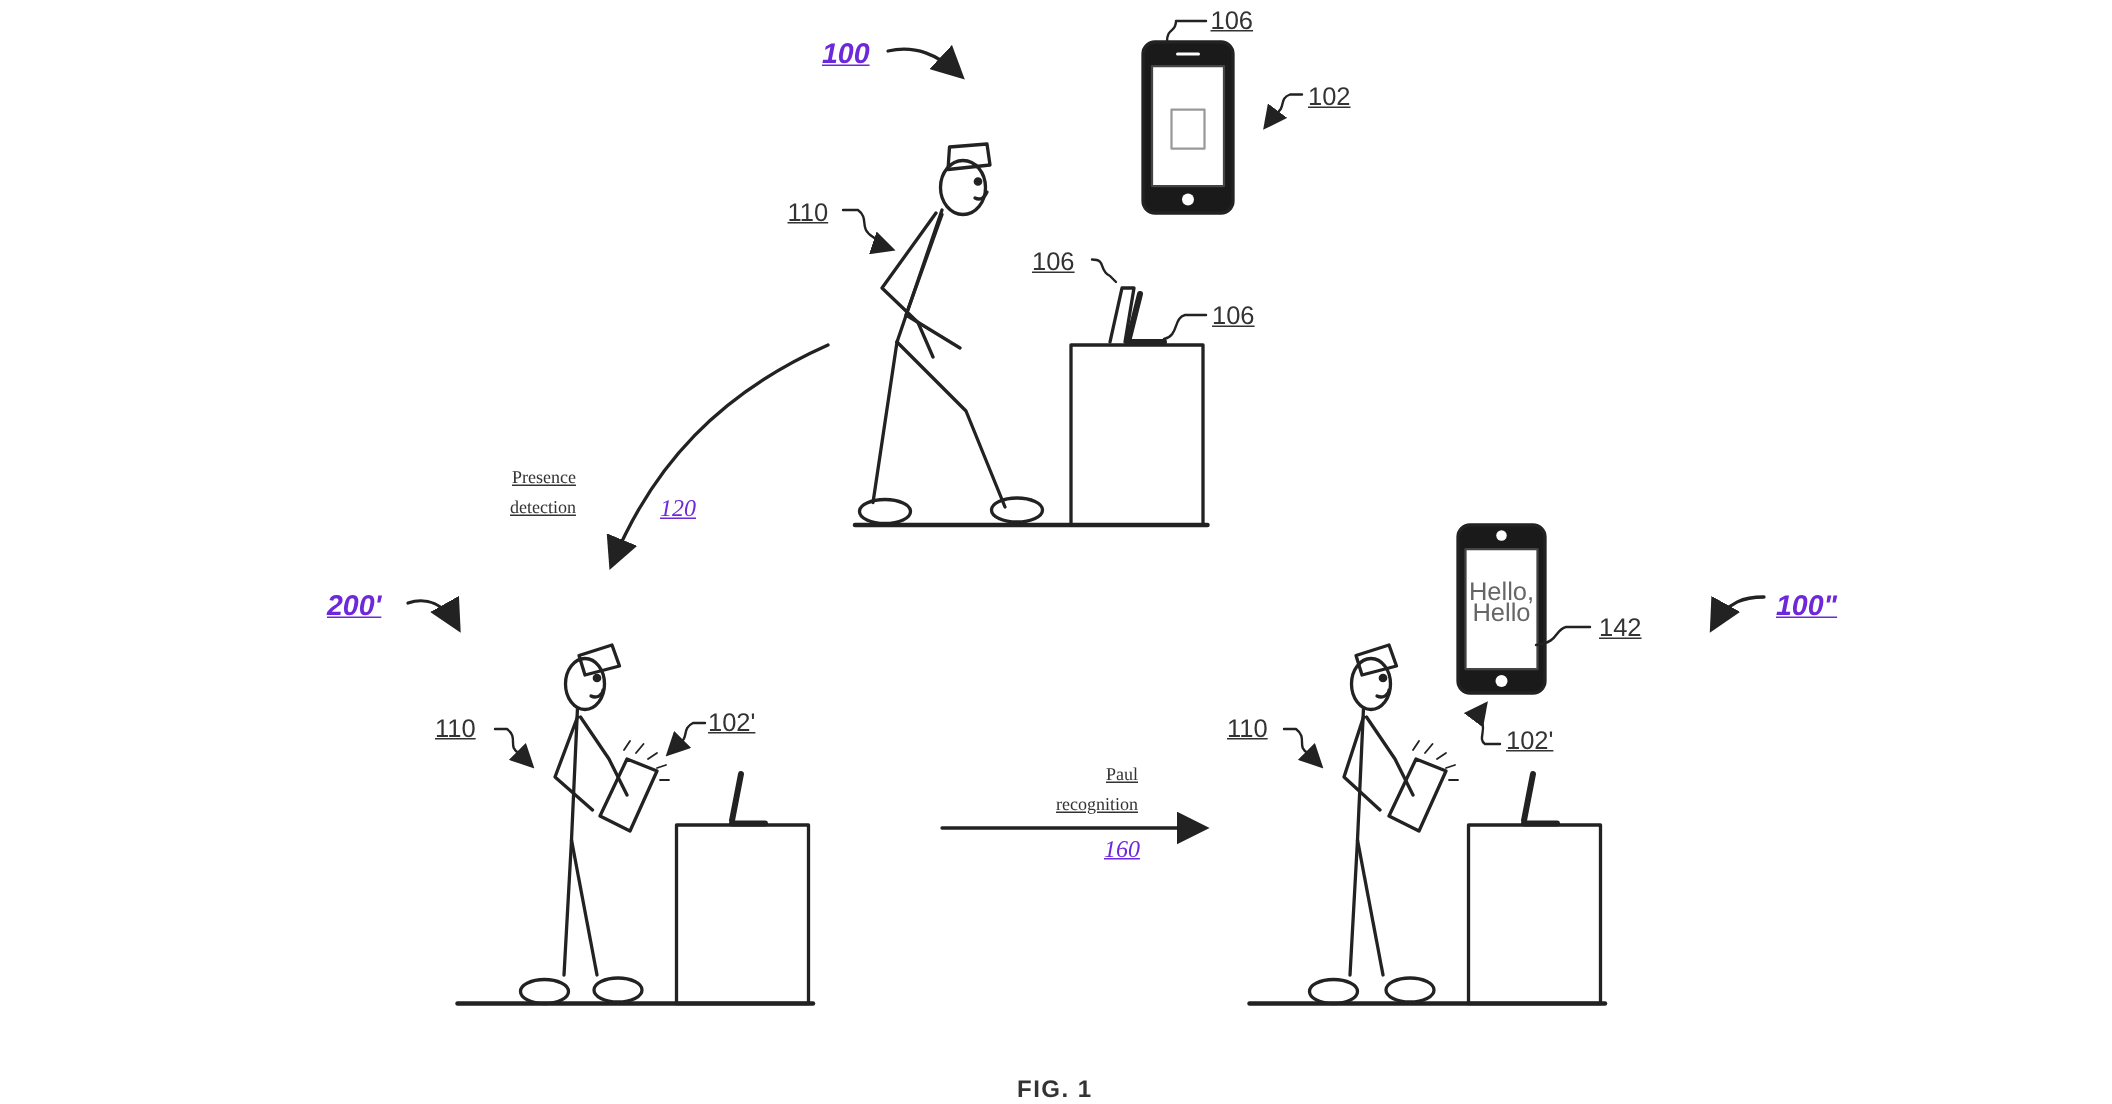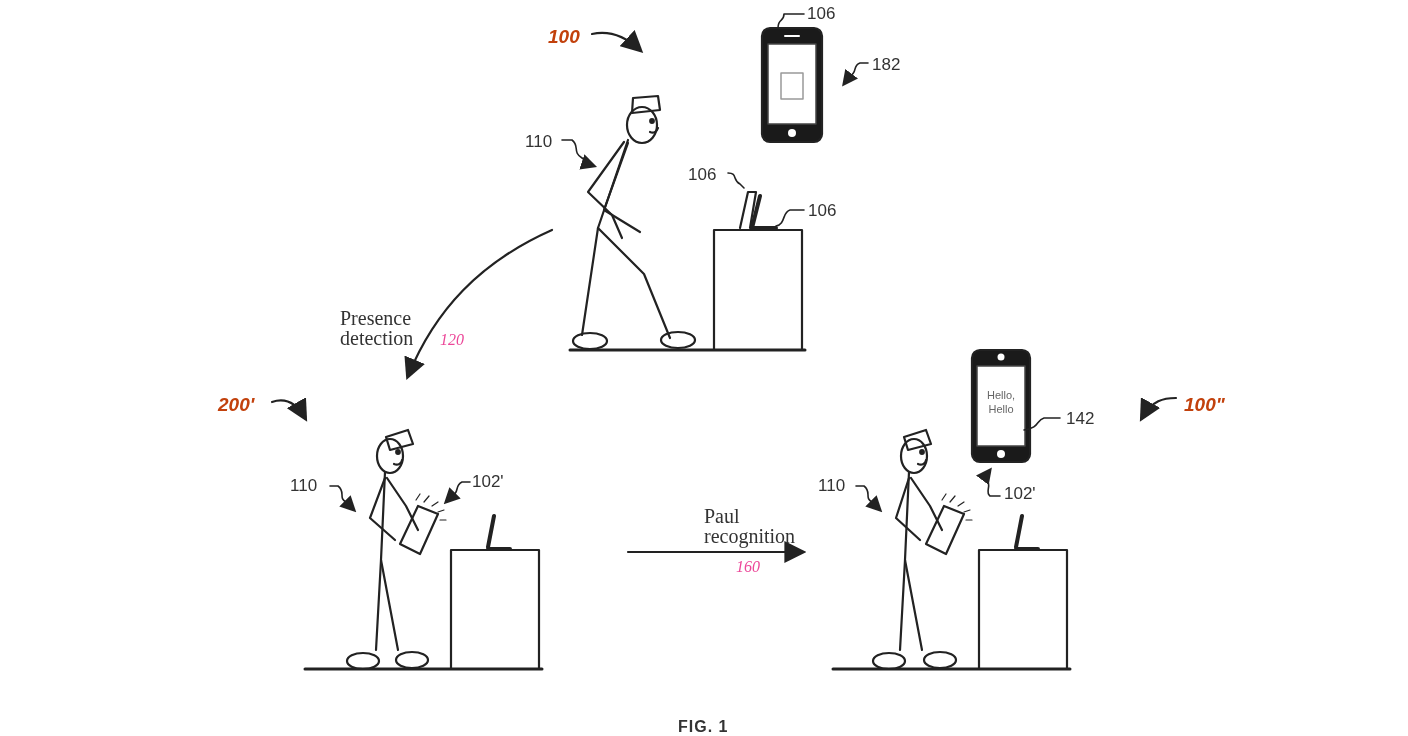--- a/index.html
+++ b/index.html
@@ -1,22 +1,22 @@
 <!DOCTYPE html>
 <html><head>
 <meta charset="utf-8">
 <style>
   html, body { margin:0; padding:0; background:#ffffff; }
   body { width:1408px; height:736px; position:relative; overflow:hidden; font-family:"Liberation Sans", sans-serif; color:#222; }
   svg#fig { position:absolute; left:0; top:0; }
-  .lbl { position:absolute; font-family:"Liberation Sans", sans-serif; font-size:17px; color:#333; white-space:nowrap; }
-  .ref-ital { font-style:italic; font-weight:bold; font-size:19px; color:#c2410c; }
-  .serif { font-family:"Liberation Serif", serif; font-size:20px; color:#333; text-align:left; line-height:20px; }
-  .serif-ital { font-family:"Liberation Serif", serif; font-style:italic; font-size:16px; color:#ec4899; }
-  .screen-text { position:absolute; font-size:11px; color:#666; text-align:center; line-height:14px; }
+  .lbl { position:absolute; font-family:"Liberation Sans", sans-serif; font-size:17px; color:#333; white-space:nowrap;text-decoration:underline; }
+  .ref-ital { font-style:italic; font-weight:bold; font-size:19px; color:#6d28d9; }
+  .serif { font-family:"Liberation Serif", serif; font-size:12px; color:#333; text-align:right; line-height:20px; }
+  .serif-ital { font-family:"Liberation Serif", serif; font-style:italic; font-size:16px; color:#6d28d9; }
+  .screen-text { position:absolute; font-size:17px; color:#666; text-align:center; line-height:14px; }
   .caption { position:absolute; font-weight:bold; font-size:16px; color:#333; letter-spacing:1px; }
 </style>
 </head>
 <body>
 
 <svg id="fig" width="1408" height="736" viewBox="0 0 1408 736" xmlns="http://www.w3.org/2000/svg">
   <defs>
     <marker id="ah" markerWidth="10" markerHeight="10" refX="8" refY="5" orient="auto">
       <path d="M0,0 L10,5 L0,10 z" fill="#222"></path>
     </marker>
@@ -112,21 +112,21 @@
     </g>
     <path d="M856,486 L864,486 C872,492 864,498 872,502 L880,510" stroke-width="1.6" marker-end="url(#ah)"></path>
     <line x1="833" y1="669" x2="1070" y2="669" stroke-width="3"></line>
     <rect x="979" y="550" width="88" height="119"></rect>
     <path d="M1016,547 L1022,516 M1016,549 L1038,549" stroke-width="4"></path>
   </g>
 </svg>
 
 <div class="lbl ref-ital" style="left:548px;top:26px;">100</div>
 <div class="lbl" style="left:807px;top:4px;">106</div>
-<div class="lbl" style="left:872px;top:55px;">182</div>
+<div class="lbl" style="left:872px;top:55px;">102</div>
 <div class="lbl" style="left:525px;top:132px;">110</div>
 <div class="lbl" style="left:688px;top:165px;">106</div>
 <div class="lbl" style="left:808px;top:201px;">106</div>
 
 <div class="lbl serif" style="left:340px;top:308px;">
   <div>Presence</div>
   <div>detection</div>
 </div>
 <div class="lbl serif-ital" style="left:440px;top:331px;">120</div>
 

